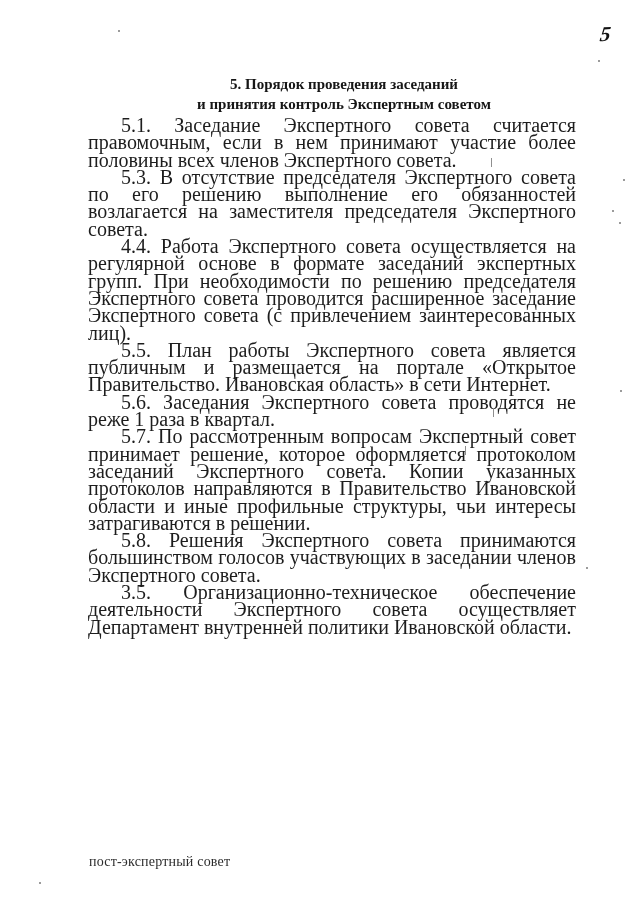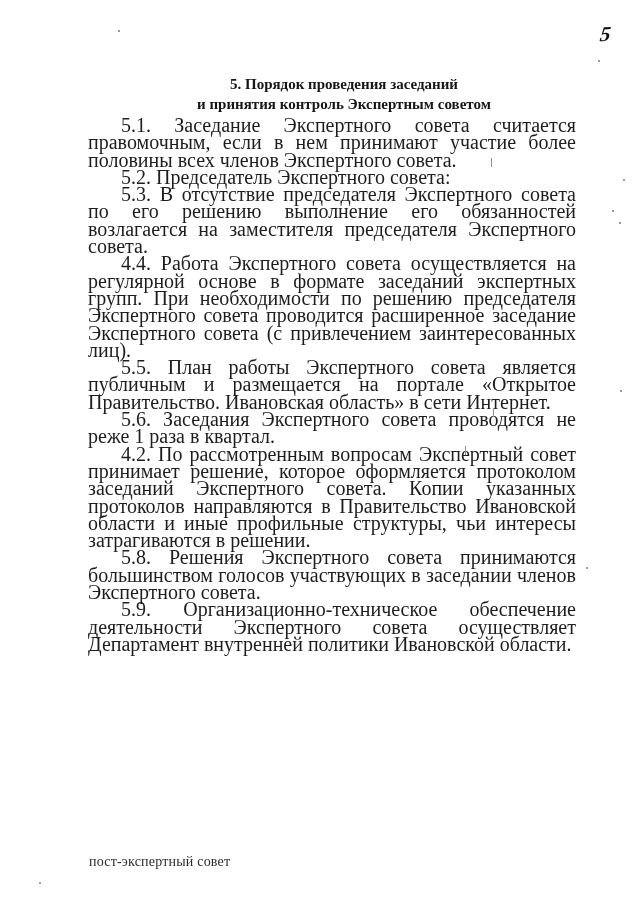--- a/index.html
+++ b/index.html
@@ -78,28 +78,27 @@
 
   <div class="page-number">5</div>
 
   <h1 class="doc-title">
     <span class="title-line">5. Порядок проведения заседаний</span>
     <span class="title-line">и принятия контроль Экспертным советом</span>
   </h1>
 
   <div class="doc-body">
     <p>5.1. Заседание Экспертного совета считается правомочным, если в нем принимают участие более половины всех членов Экспертного совета.</p>
-    <p>5.2. Председатель Экспертного совета:</p>
     <p>5.3. В отсутствие председателя Экспертного совета по его решению выполнение его обязанностей возлагается на заместителя председателя Экспертного совета.</p>
     <p>4.4. Работа Экспертного совета осуществляется на регулярной основе в формате заседаний экспертных групп. При необходимости по решению председателя Экспертного совета проводится расширенное заседание Экспертного совета (с привлечением заинтересованных лиц).</p>
     <p>5.5. План работы Экспертного совета является публичным и размещается на портале «Открытое Правительство. Ивановская область» в сети Интернет.</p>
     <p>5.6. Заседания Экспертного совета проводятся не реже 1 раза в квартал.</p>
-    <p>4.2. По рассмотренным вопросам Экспертный совет принимает решение, которое оформляется протоколом заседаний Экспертного совета. Копии указанных протоколов направляются в Правительство Ивановской области и иные профильные структуры, чьи интересы затрагиваются в решении.</p>
+    <p>5.7. По рассмотренным вопросам Экспертный совет принимает решение, которое оформляется протоколом заседаний Экспертного совета. Копии указанных протоколов направляются в Правительство Ивановской области и иные профильные структуры, чьи интересы затрагиваются в решении.</p>
     <p>5.8. Решения Экспертного совета принимаются большинством голосов участвующих в заседании членов Экспертного совета.</p>
-    <p>5.9. Организационно-техническое обеспечение деятельности Экспертного совета осуществляет Департамент внутренней политики Ивановской области.</p>
+    <p>3.5. Организационно-техническое обеспечение деятельности Экспертного совета осуществляет Департамент внутренней политики Ивановской области.</p>
   </div>
 
   <div class="page-footer">пост-экспертный совет</div>
 
   <div class="artifact dash" style="left:491px; top:158px;"></div>
   <div class="artifact dash" style="left:493px; top:408px;"></div>
   <div class="artifact dash" style="left:465px; top:446px;"></div>
   <div class="artifact dot" style="left:118px; top:30px;"></div>
   <div class="artifact dot" style="left:598px; top:60px;"></div>
   <div class="artifact dot" style="left:623px; top:179px;"></div>

